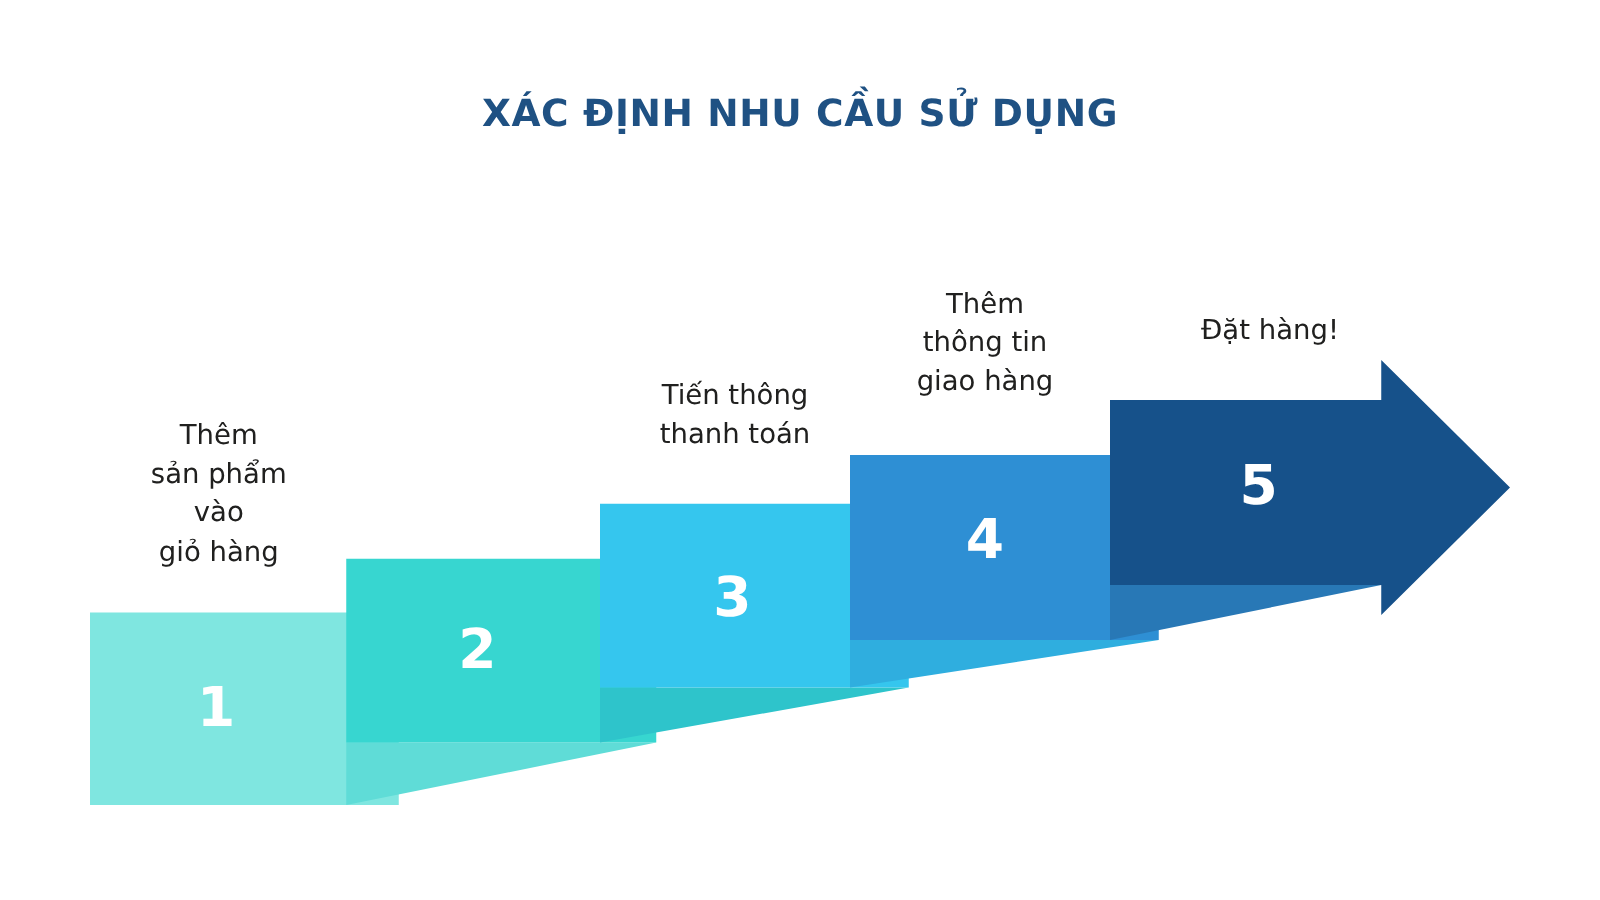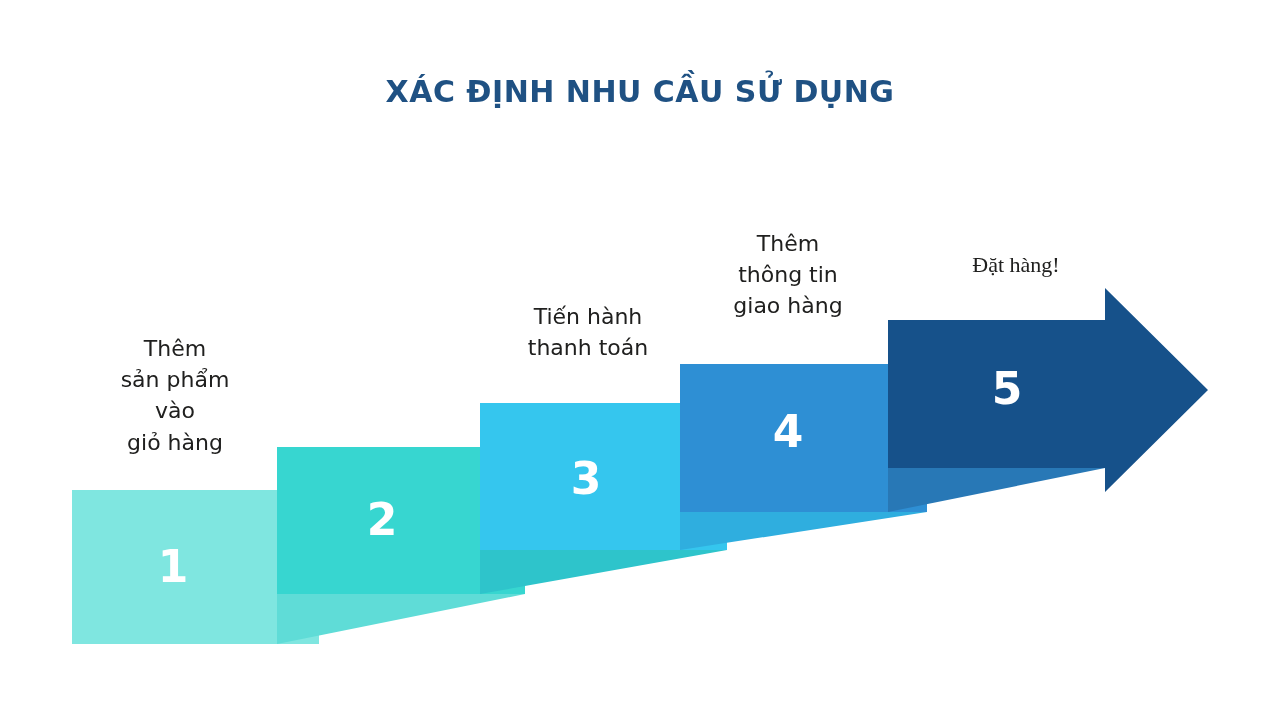--- a/index.html
+++ b/index.html
@@ -89,20 +89,20 @@
   <div class="step-number" style="left:148px; top:545px; width:50px;">1</div>
   <div class="step-number" style="left:357px; top:498px; width:50px;">2</div>
   <div class="step-number" style="left:561px; top:457px; width:50px;">3</div>
   <div class="step-number" style="left:763px; top:410px; width:50px;">4</div>
   <div class="step-number" style="left:982px; top:367px; width:50px;">5</div>
 
   <div class="step-caption" style="left:85px; top:333px; width:180px;">Thêm
 sản phẩm
 vào
 giỏ hàng</div>
-  <div class="step-caption" style="left:493px; top:301px; width:190px;">Tiến hành
+  <div class="step-caption" style="left:493px; top:301px; width:190px;">Tiến thông
 thanh toán</div>
   <div class="step-caption" style="left:693px; top:228px; width:190px;">Thêm
 thông tin
 giao hàng</div>
-  <div class="step-caption" style="left:921px; top:249px; width:190px;font-family:Liberation Serif, serif;">Đặt hàng!</div>
+  <div class="step-caption" style="left:921px; top:249px; width:190px;">Đặt hàng!</div>
 
 </div>
 
 </body></html>

